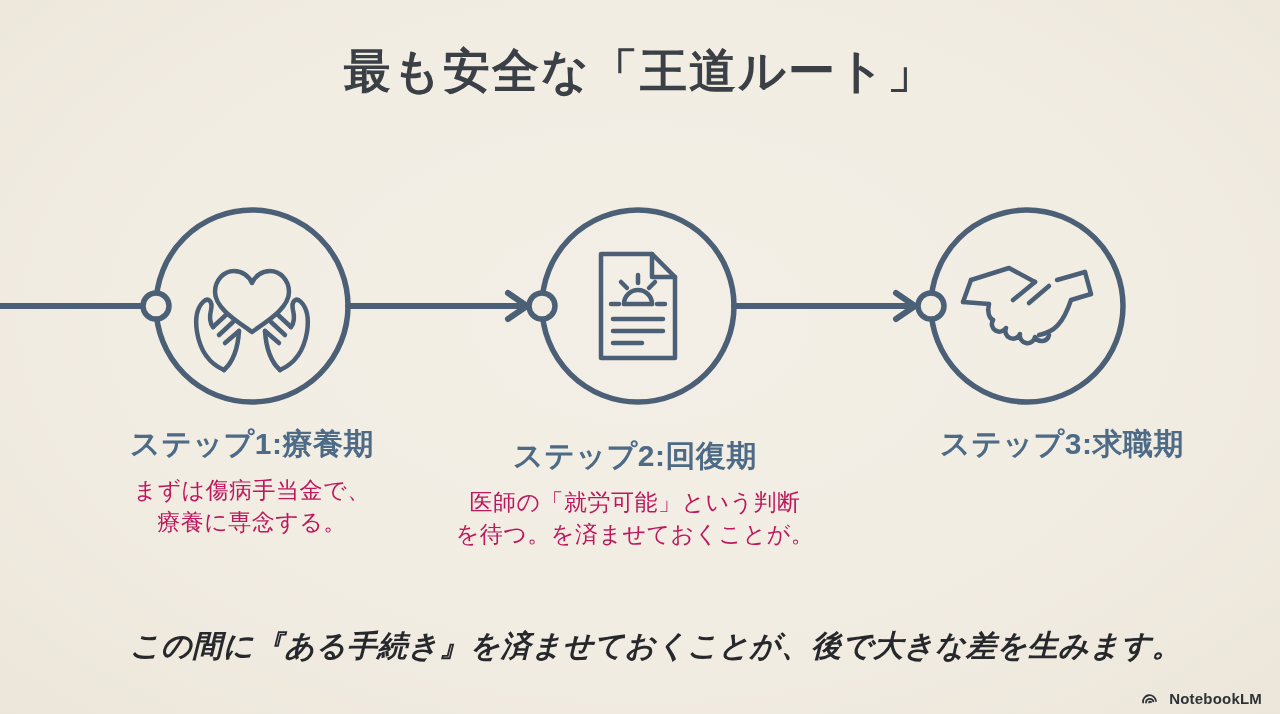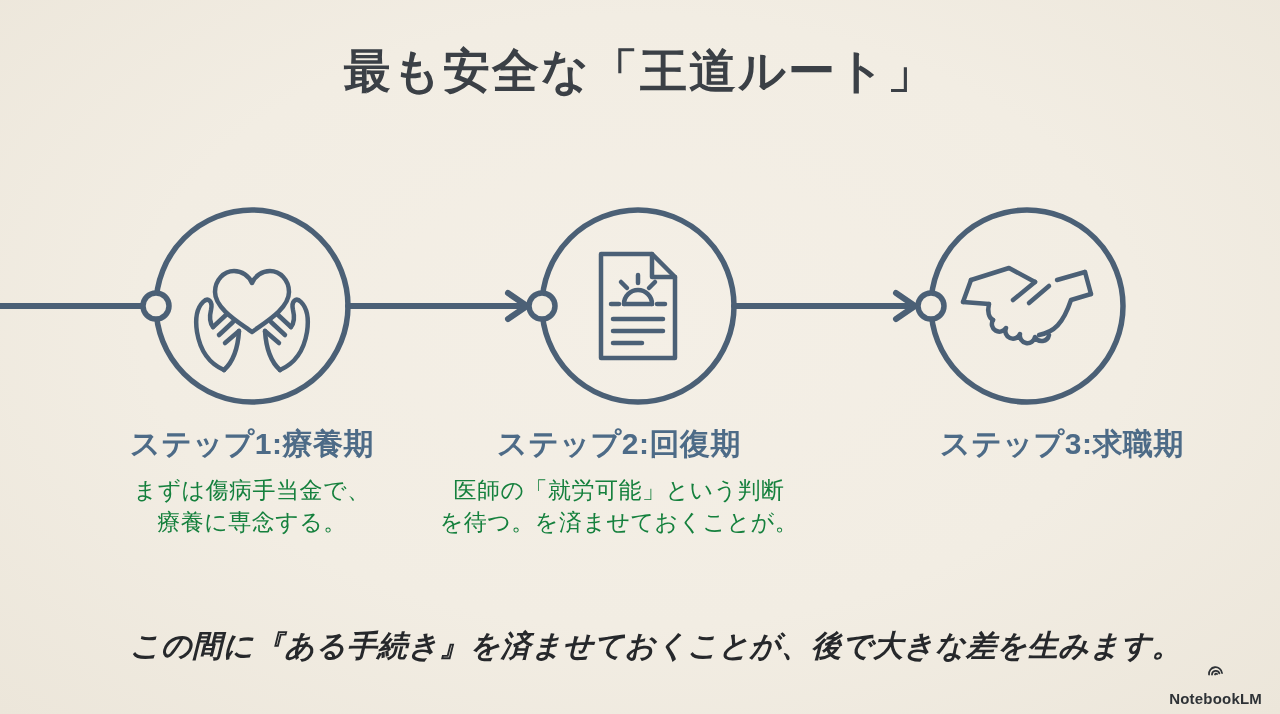--- a/index.html
+++ b/index.html
@@ -15,38 +15,38 @@
     text-align:center;margin:0;
     font-family:"Liberation Serif","DejaVu Serif",serif;
     font-weight:700;font-size:47px;letter-spacing:2px;
     color:#3b4046;
   }
   .diagram-svg{position:absolute;left:0;top:0;}
   .step-col{
     position:absolute;top:426px;width:380px;text-align:center;
   }
   .step-col.c1{left:62px;}
-  .step-col.c2{left:429px;}
+  .step-col.c2{left:445px;margin-top:12px;}
   .step-col.c3{left:872px;}
   .step-label{
     font-size:30px;font-weight:700;color:#4d6b87;letter-spacing:0.5px;
     line-height:1.2;
   }
   .step-desc{
-    margin-top:12px;font-size:23px;font-weight:500;color:#15803d;
+    margin-top:12px;font-size:23px;font-weight:500;color:#be185d;
     line-height:1.4;white-space:pre-line;letter-spacing:0.5px;
   }
   .footer-note{
     position:absolute;top:626px;left:16px;width:1280px;text-align:center;
     font-style:italic;font-weight:600;font-size:30px;color:#26282b;
     letter-spacing:0.5px;
   }
   .brand{
     position:absolute;right:18px;bottom:7px;
-    display:flex;align-items:center;gap:11px;flex-direction:column;
+    display:flex;align-items:center;gap:11px;
   }
   .brand-text{
     font-size:15px;font-weight:600;color:#2e3236;letter-spacing:0.2px;
   }
 </style>
 </head>
 <body>
 
 <div class="canvas">
 

